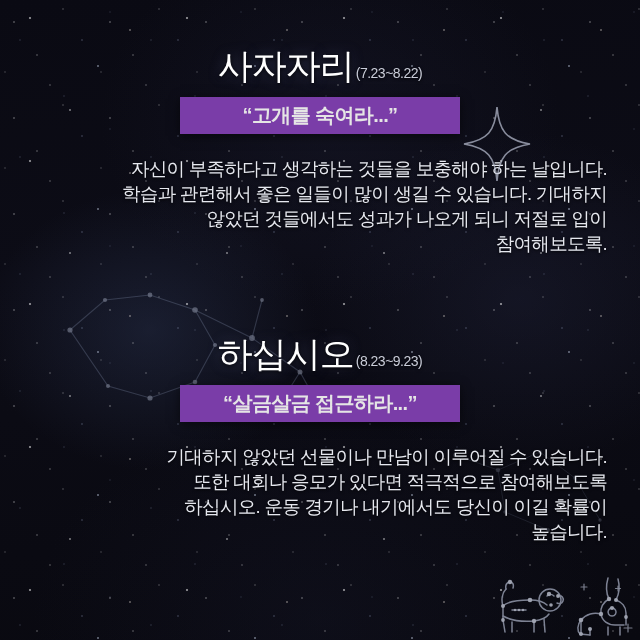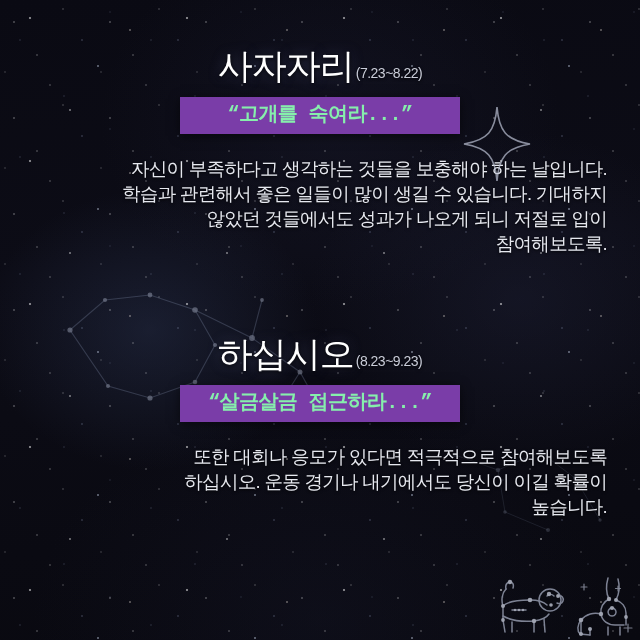--- a/index.html
+++ b/index.html
@@ -72,22 +72,22 @@
   .banner-wrap{margin-top:12px;display:flex;justify-content:center;}
   .banner{
     box-sizing:border-box;
     min-width:280px;height:37px;
     background:#7a3da8;
     display:flex;align-items:center;justify-content:center;
     padding:0 22px;
     box-shadow:0 2px 10px rgba(0,0,0,.55);
   }
   .banner-text{
-    color:#86efac;font-size:20px;font-weight:bold;letter-spacing:-.6px;
-    white-space:nowrap;line-height:1;font-family:Liberation Mono, monospace;
+    color:#e5e5e5;font-size:20px;font-weight:bold;letter-spacing:-.6px;
+    white-space:nowrap;line-height:1;
   }
   .body-text{
     margin:0 auto;margin-top:22px;
     width:574px;
     color:#e6e8ef;
     font-size:18.5px;line-height:25px;letter-spacing:-.7px;
     text-align:right;
     text-shadow:0 1px 3px rgba(0,0,0,.9);
     word-break:keep-all;
   }
@@ -171,20 +171,21 @@
     <div class="title-row">
       <span class="sign-name">하십시오</span>
       <span class="sign-date">(8.23~9.23)</span>
     </div>
     <div class="banner-wrap">
       <div class="banner">
         <span class="banner-text">“살금살금 접근하라...”</span>
       </div>
     </div>
     <div class="body-text">
+      <span class="ln">기대하지 않았던 선물이나 만남이 이루어질 수 있습니다.</span>
       <span class="ln">또한 대회나 응모가 있다면 적극적으로 참여해보도록</span>
       <span class="ln">하십시오. 운동 경기나 내기에서도 당신이 이길 확률이</span>
       <span class="ln">높습니다.</span>
     </div>
   </div>
 
   <svg class="zodiac-figs" viewBox="0 0 148 68">
     <g stroke="#9aa0b4" stroke-width="1.5" fill="none" stroke-linecap="round" stroke-linejoin="round" opacity="0.8">
 
       <g>

